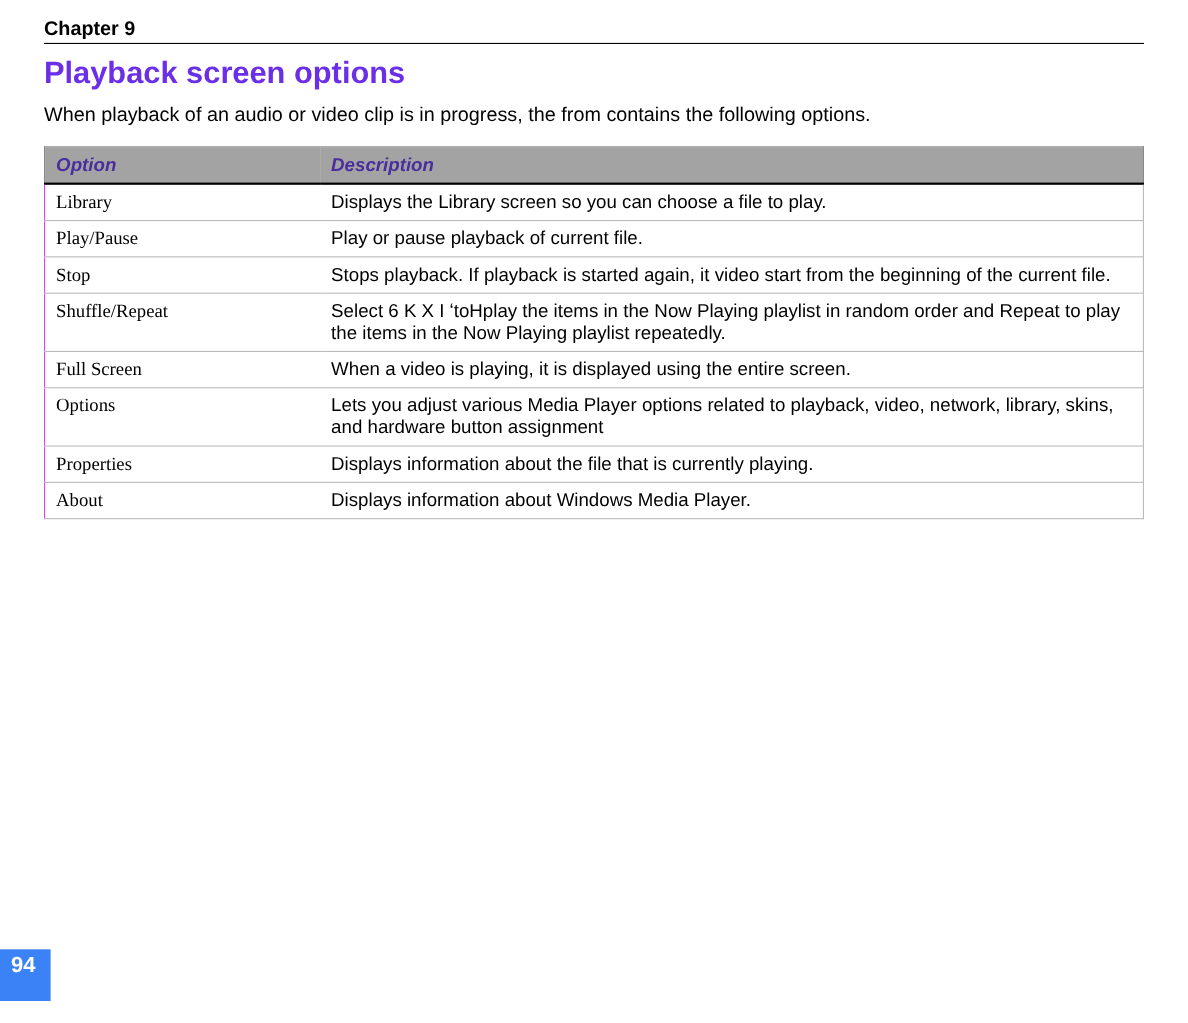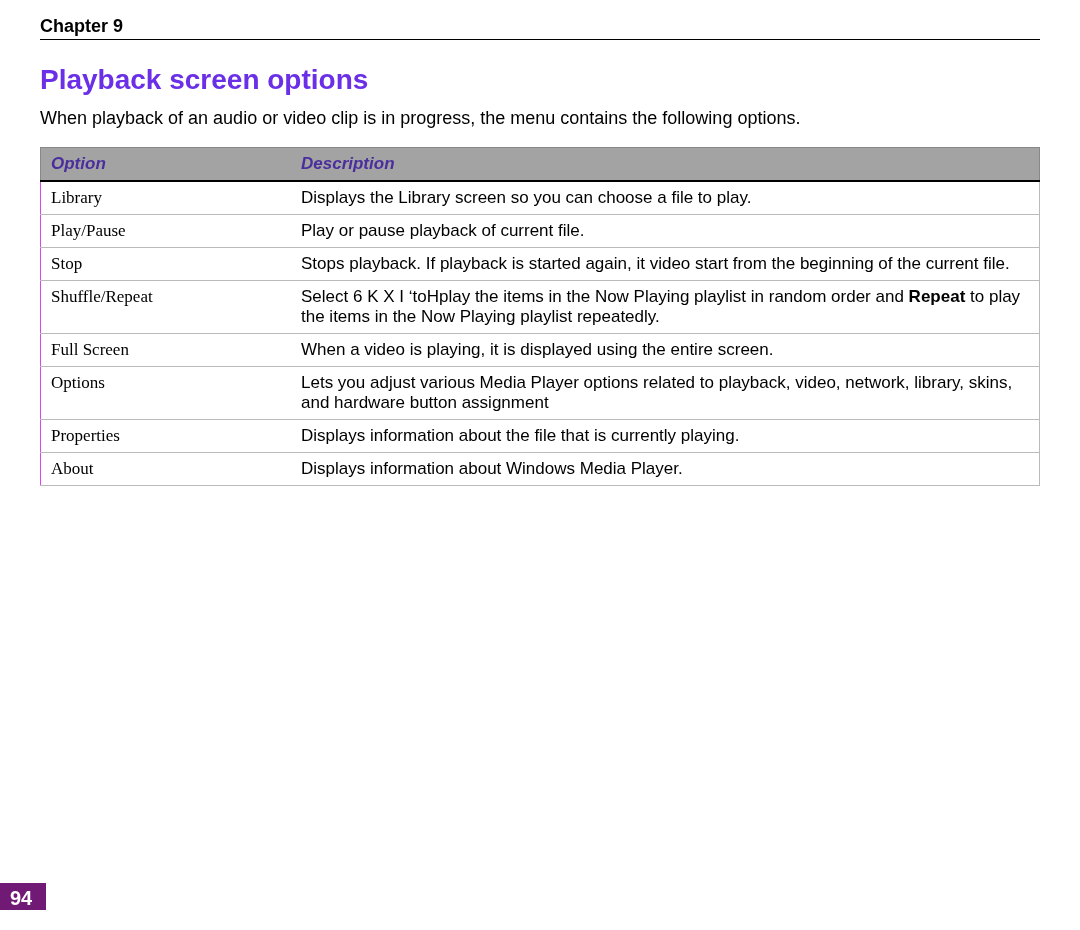--- a/index.html
+++ b/index.html
@@ -21,21 +21,21 @@
     font-weight: bold;
     font-size: 18px;
     padding-bottom: 2px;
     border-bottom: 1px solid #000;
     margin-bottom: 10px;
   }
   .section-title {
     color: #6a2fe6;
     font-weight: bold;
     font-size: 28px;
-    margin: 24px 0 12px 0;
+    margin: 10px 0 12px 0;
   }
   .intro {
     font-size: 18px;
     margin: 8px 0 18px 0;
   }
   table.options {
     width: 100%;
     border-collapse: collapse;
     font-size: 17px;
   }
@@ -61,39 +61,39 @@
     border-bottom: 1px solid #bbb;
   }
   table.options td:first-child {
     width: 230px;
     border-left: 1px solid #d946ef;
     font-family: Liberation Serif, serif;
   }
   table.options td:last-child {
     border-right: 1px solid #bbb;
   }
-  .bold { font-weight: bold; text-align: center; }
+  .bold { font-weight: normal; text-align: center; }
   .page-badge {
     position: absolute;
     left: 0;
     bottom: 20px;
-    background: #701a75;
+    background: #3b82f6;
     color: #ffffff;
     font-weight: bold;
     font-size: 20px;
-    padding: 4px 14px 0 10px;
+    padding: 4px 14px 20px 10px;
   }
 </style>
 </head>
 <body>
 
 <div class="page">
   <div class="chapter-line">Chapter 9</div>
   <div class="section-title">Playback screen options</div>
-  <div class="intro">When playback of an audio or video clip is in progress, the menu contains the following options.</div>
+  <div class="intro">When playback of an audio or video clip is in progress, the from contains the following options.</div>
 
   <table class="options">
     <thead>
       <tr>
         <th>Option</th>
         <th>Description</th>
       </tr>
     </thead>
     <tbody>
       <tr>

